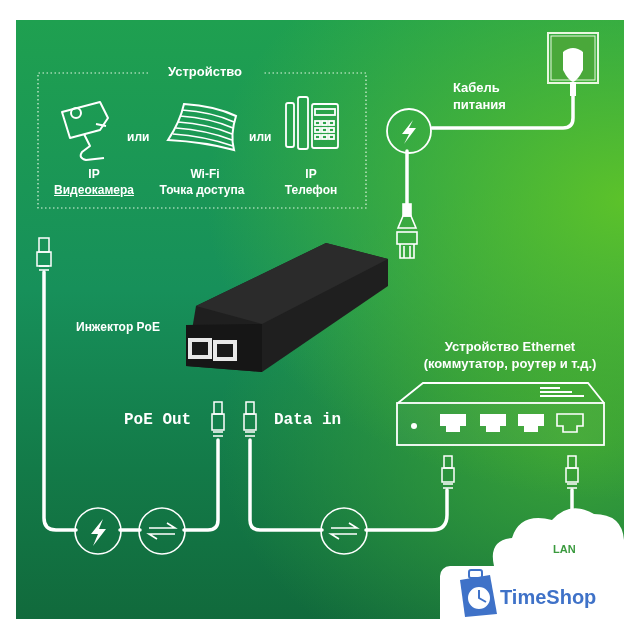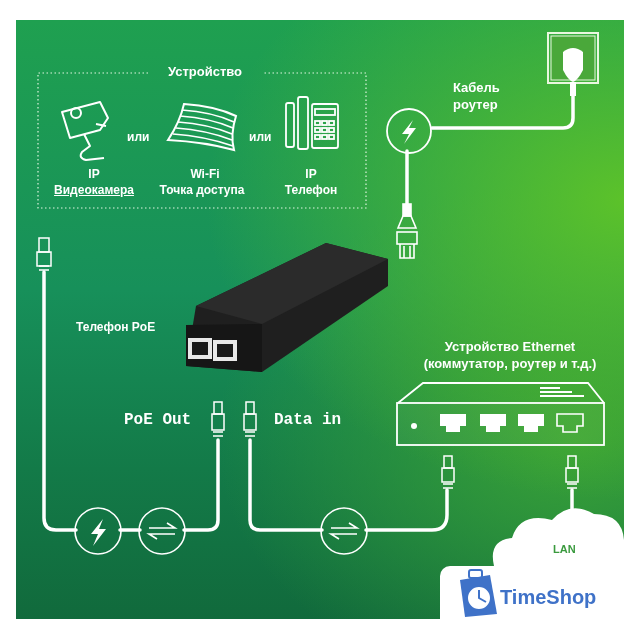--- a/index.html
+++ b/index.html
@@ -173,23 +173,23 @@
 <div class="txt t12" style="left:249px; top:130px;">или</div>
 
 <div class="txt t12 center" style="left:44px; top:167px; width:100px;">IP</div>
 <div class="txt t12 center" style="left:44px; top:183px; width:100px;text-decoration:underline;">Видеокамера</div>
 <div class="txt t12 center" style="left:155px; top:167px; width:100px;text-align:center;">Wi-Fi</div>
 <div class="txt t12 center" style="left:152px; top:183px; width:100px;">Точка доступа</div>
 <div class="txt t12 center" style="left:266px; top:167px; width:90px;">IP</div>
 <div class="txt t12 center" style="left:266px; top:183px; width:90px;">Телефон</div>
 
 <div class="txt t13" style="left:453px; top:80px;">Кабель</div>
-<div class="txt t13" style="left:453px; top:97px;">роутер</div>
-
-<div class="txt t12" style="left:76px; top:320px;">Телефон PoE</div>
+<div class="txt t13" style="left:453px; top:97px;">питания</div>
+
+<div class="txt t12" style="left:76px; top:320px;">Инжектор PoE</div>
 
 <div class="txt t15" style="left:124px; top:411px;">PoE Out</div>
 <div class="txt t15" style="left:274px; top:411px;">Data in</div>
 
 <div class="txt t13 center" style="left:380px; top:339px; width:260px;">Устройство Ethernet</div>
 <div class="txt t13 center" style="left:380px; top:356px; width:260px;">(коммутатор, роутер и т.д.)</div>
 
 <div class="logo-box"></div>
 <div class="lan">LAN</div>
 <div class="logo-text">TimeShop</div>

